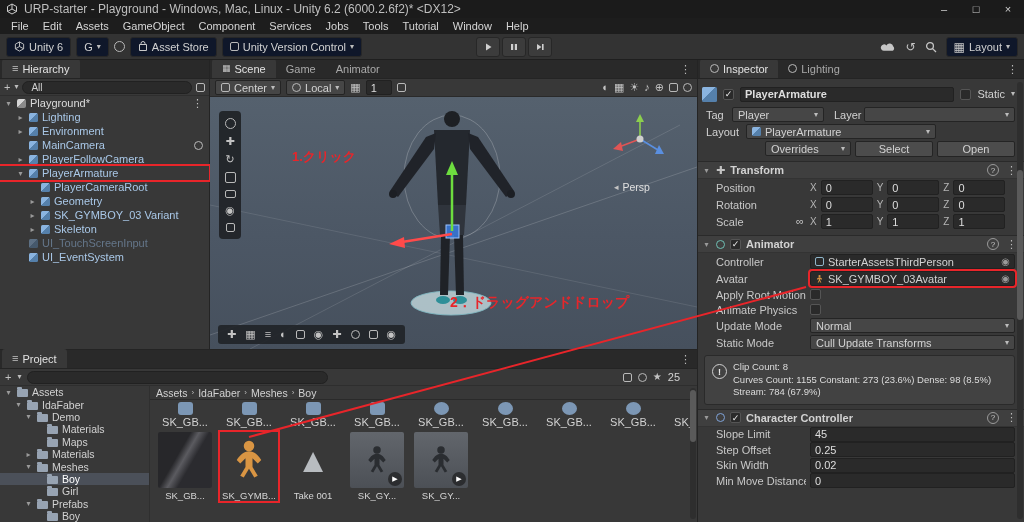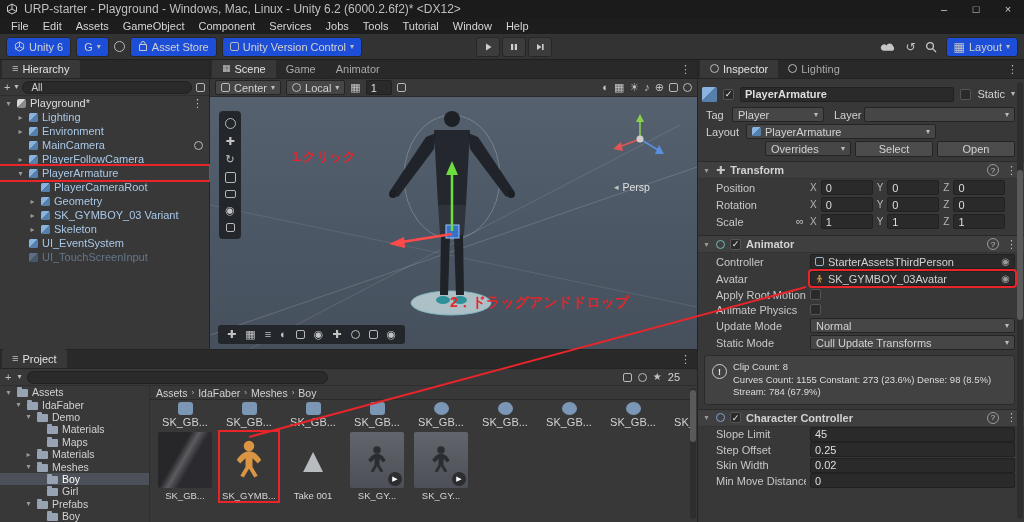--- a/index.html
+++ b/index.html
@@ -13,21 +13,21 @@
   .titlebar .title{color:#bfbfbf;font-size:12px;white-space:nowrap}
   .wbtns{margin-left:auto;display:flex;height:18px}
   .wbtn{width:32px;text-align:center;line-height:18px;color:#cfcfcf;font-size:11px}
 
   
   .menubar{position:absolute;left:0;top:18px;width:1024px;height:16px;background:#1d1d1d;display:flex;align-items:center;padding-left:4px;z-index:5}
   .menu-item{padding:0 7px;line-height:16px;color:#d6d6d6}
 
   
   .toolbar{position:absolute;left:0;top:34px;width:1024px;height:26px;background:#333;border-bottom:1px solid #1f1f1f;display:flex;align-items:center;padding:0 6px;gap:5px;z-index:5}
-  .tbtn{height:20px;background:#1d4ed8;border:1px solid #272727;border-radius:3px;display:flex;align-items:center;gap:4px;padding:0 7px;color:#d2d2d2}
+  .tbtn{height:20px;background:#0f172a;border:1px solid #272727;border-radius:3px;display:flex;align-items:center;gap:4px;padding:0 7px;color:#d2d2d2}
   .playgroup{position:absolute;left:476px;top:3px;display:flex;gap:2px}
   .pbtn{width:24px;height:20px;background:#3c3c3c;border:1px solid #272727;border-radius:3px;display:flex;align-items:center;justify-content:center}
   .tright{margin-left:auto;display:flex;align-items:center;gap:9px}
   .ticon{color:#c6c6c6;font-size:12px}
 
   
   .panel{position:absolute;background:#383838}
   .tabbar{height:19px;background:#292929;display:flex;align-items:flex-end;padding-left:2px;border-bottom:1px solid #242424}
   .tab{height:19px;display:flex;align-items:center;gap:4px;padding:0 10px;color:#a9a9a9;font-size:11px}
   .tab.active{background:#383838;color:#e2e2e2;border-radius:3px 3px 0 0}
@@ -260,27 +260,27 @@
           <span class="cube"></span>
           <span class="hlabel">SK_GYMBOY_03 Variant</span>
         </div>
       <div class="hrow" style="--d:2">
           <span class="exp">▸</span>
           <span class="cube"></span>
           <span class="hlabel">Skeleton</span>
         </div>
       <div class="hrow" style="--d:1">
           <span class="exp"></span>
-          <span class="cube"></span>
-          <span class="hlabel">UI_EventSystem</span>
-        </div>
-      <div class="hrow" style="--d:1">
-          <span class="exp"></span>
           <span class="cube" style="opacity:.45"></span>
           <span class="hlabel dim">UI_TouchScreenInput</span>
+        </div>
+      <div class="hrow" style="--d:1">
+          <span class="exp"></span>
+          <span class="cube"></span>
+          <span class="hlabel">UI_EventSystem</span>
         </div>
     </div>
   </div>
 
   <div class="panel scene">
     <div class="tabbar">
       <div class="tab active">
           <span class="glyph" style="font-size:9px">▦</span>
           <span>Scene</span>
         </div>

